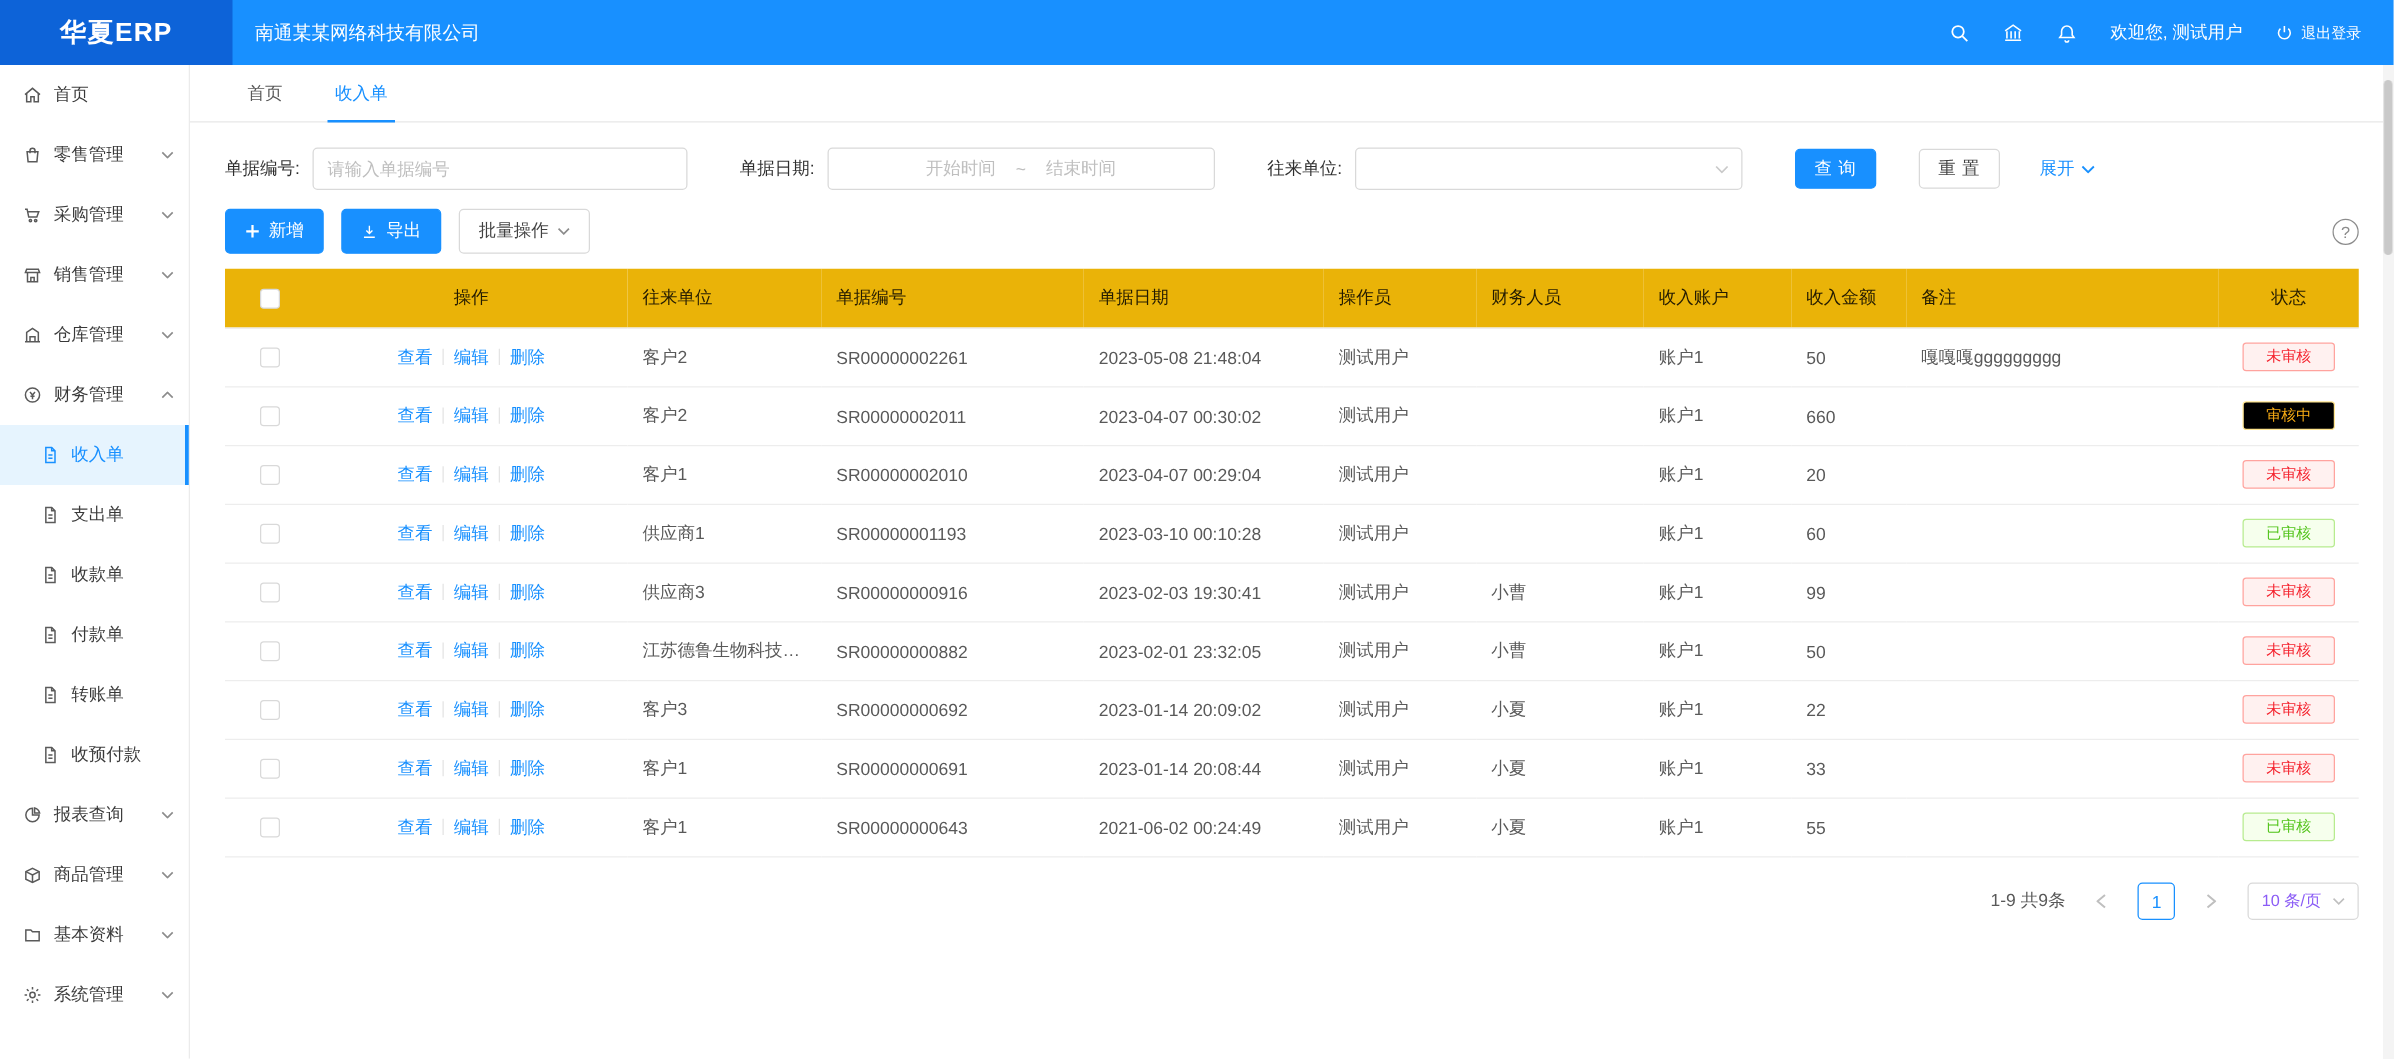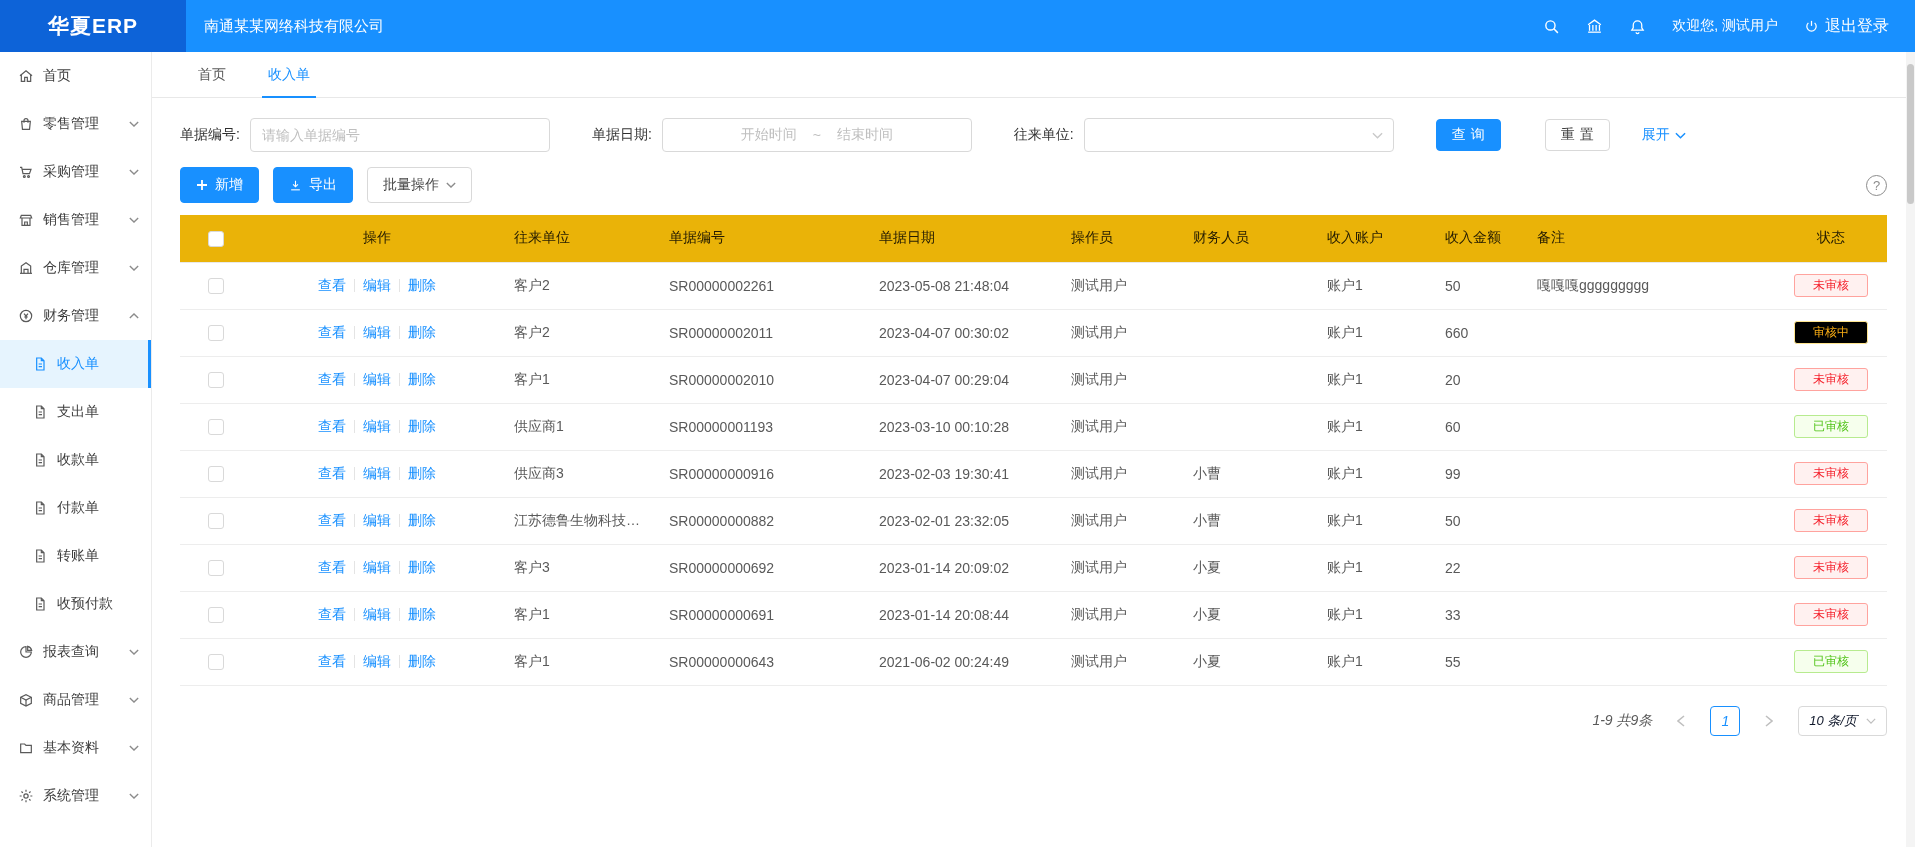--- a/index.html
+++ b/index.html
@@ -10,21 +10,21 @@
   }
   svg { display: block; }
 
   
   .topbar { height: 52px; background: #1890ff; display: flex; align-items: center; color: #fff; }
   .logo { width: 186px; height: 52px; background: #0d63d8; display: flex; align-items: center; justify-content: center;
           font-size: 21px; font-weight: bold; letter-spacing: 1px; flex: none; }
   .company { margin-left: 18px; font-size: 15px; }
   .top-right { margin-left: auto; display: flex; align-items: center; gap: 26px; padding-right: 26px; }
   .hicon { cursor: pointer; display: flex; align-items: center; }
-  .logout { display: flex; align-items: center; gap: 6px; cursor: pointer; font-size: 16px; }
+  .logout { display: flex; align-items: center; gap: 6px; cursor: pointer; font-size: 12px; }
 
   
   .main { display: flex; height: 795px; }
   .sidebar { width: 152px; flex: none; border-right: 1px solid #ebebeb; background: #fff; }
   .menu-item, .submenu-item { height: 48px; display: flex; align-items: center; cursor: pointer; position: relative; font-size: 14px; color: rgba(0,0,0,.78); }
   .menu-item { padding: 0 12px 0 18px; }
   .submenu-item { padding-left: 32px; }
   .micon { width: 16px; height: 16px; margin-right: 9px; color: #5a5a5a; flex: none; }
   .mlabel { flex: 1; white-space: nowrap; }
   .chev { color: #8c8c8c; flex: none; }
@@ -76,26 +76,26 @@
               background: #fff; vertical-align: middle; cursor: pointer; }
   .oplink { color: #1890ff; text-decoration: none; cursor: pointer; }
   .opsep { display: inline-block; width: 1px; height: 13px; background: #e4e4e4; margin: 0 8px; vertical-align: -2px; }
   .tag { display: inline-block; padding: 3px 18px; font-size: 12px; border-radius: 3px; border: 1px solid transparent; line-height: 1.3; }
   .tag-red    { color: #f5222d; background: #fff1f0; border-color: #ffa39e; }
   .tag-orange { color: #faad14; background: #000000; border-color: #ffe58f; }
   .tag-green  { color: #52c41a; background: #f6ffed; border-color: #b7eb8f; }
 
   
   .pagination { margin-top: 20px; display: flex; align-items: center; justify-content: flex-end; gap: 25px;
-                color: #595959; font-size: 14px; padding-bottom: 30px; font-style: italic; }
+                color: #595959; font-size: 14px; padding-bottom: 30px; }
   .pg-arrow { color: #bfbfbf; display: flex; align-items: center; cursor: pointer; }
   .pg-page { min-width: 30px; height: 30px; border: 1px solid #1890ff; color: #1890ff; border-radius: 4px;
              display: flex; align-items: center; justify-content: center; cursor: pointer; background: #fff; }
   .pg-size { height: 30px; border: 1px solid #d9d9d9; border-radius: 4px; display: flex; align-items: center;
-             gap: 9px; padding: 0 10px; font-size: 13px; color: #0f172a; cursor: pointer; background: #fff; }
+             gap: 9px; padding: 0 10px; font-size: 13px; color: #8b5cf6; cursor: pointer; background: #fff; }
   .pg-size .chev { color: #bfbfbf; }
 
   
   .vscroll { position: fixed; top: 52px; right: 0; width: 9px; height: 795px; background: #f4f4f4; }
   .vthumb { width: 7px; margin: 12px auto 0; height: 140px; background: #c9c9c9; border-radius: 4px; }
 </style>
 </head>
 <body>
 
 <header class="topbar">
@@ -370,21 +370,21 @@
             <span class="chev">
                 <svg width="11" height="7" viewBox="0 0 12 7" fill="none" stroke="#c9c9c9" stroke-width="1.5">
                   <path d="M1 1l5 5 5-5"></path>
                 </svg>
               </span>
           </div>
         </div>
         <button class="btn primary">
             <span class="spaced">查询</span>
           </button>
-        <button class="btn" style="margin-left:28px">
+        <button class="btn" style="margin-left:18px">
             <span class="spaced">重置</span>
           </button>
         <span class="expand-link">
           <span>展开</span>
           <span>
               <svg width="11" height="7" viewBox="0 0 12 7" fill="none" stroke="#1890ff" stroke-width="1.6">
                 <path d="M1 1l5 5 5-5"></path>
               </svg>
             </span>
         </span>

